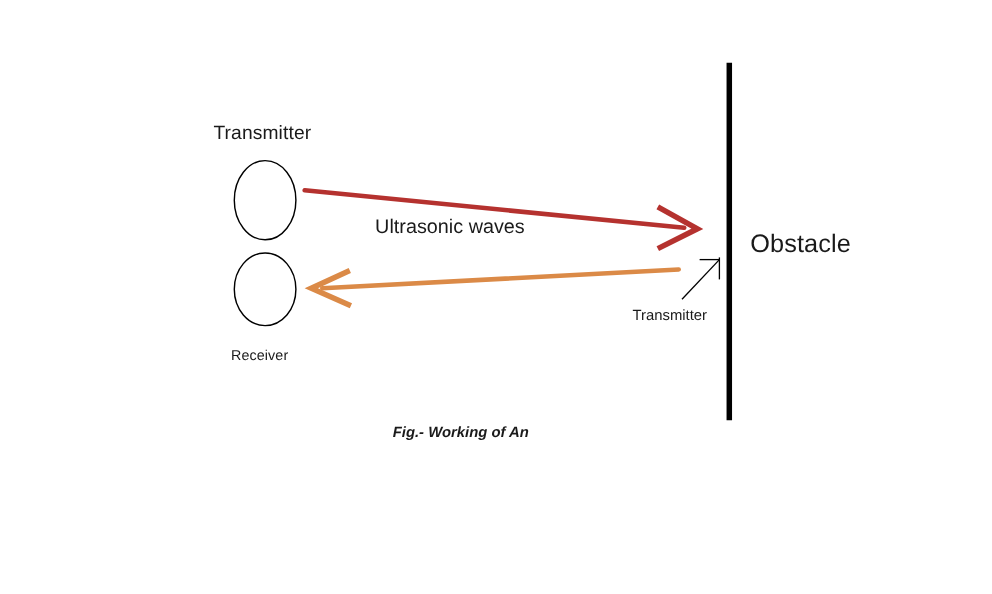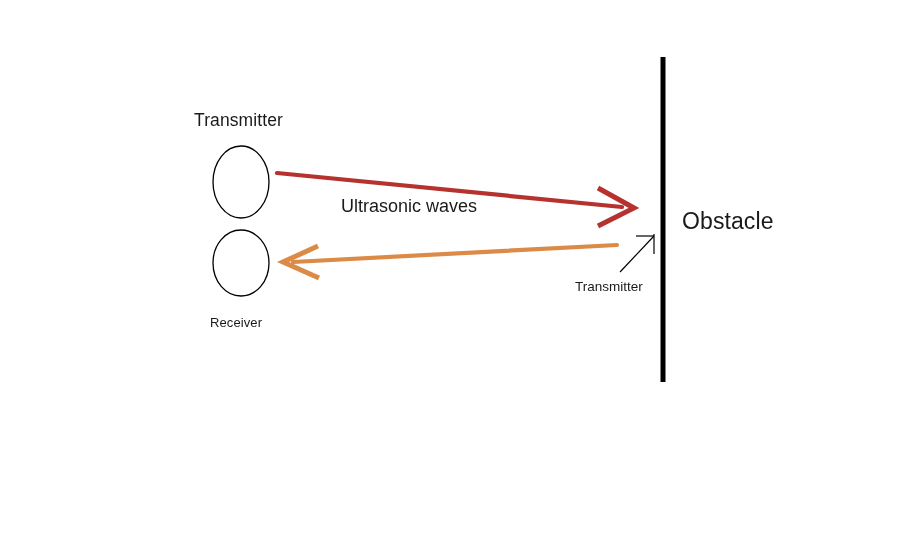--- a/index.html
+++ b/index.html
@@ -104,15 +104,16 @@
 
   <div class="lbl" id="label-receiver">Receiver</div>
 
   <div class="lbl" id="label-obstacle">Obstacle</div>
 
   <div class="lbl" id="label-ultrasonic-waves">Ultrasonic waves</div>
 
   <div class="lbl" id="label-reflection">Transmitter</div>
 
   <div class="lbl" id="figure-caption">
+    <span class="cap-line">Fig.- Working of An</span>
   </div>
 
 </div>
 
 </body></html>

